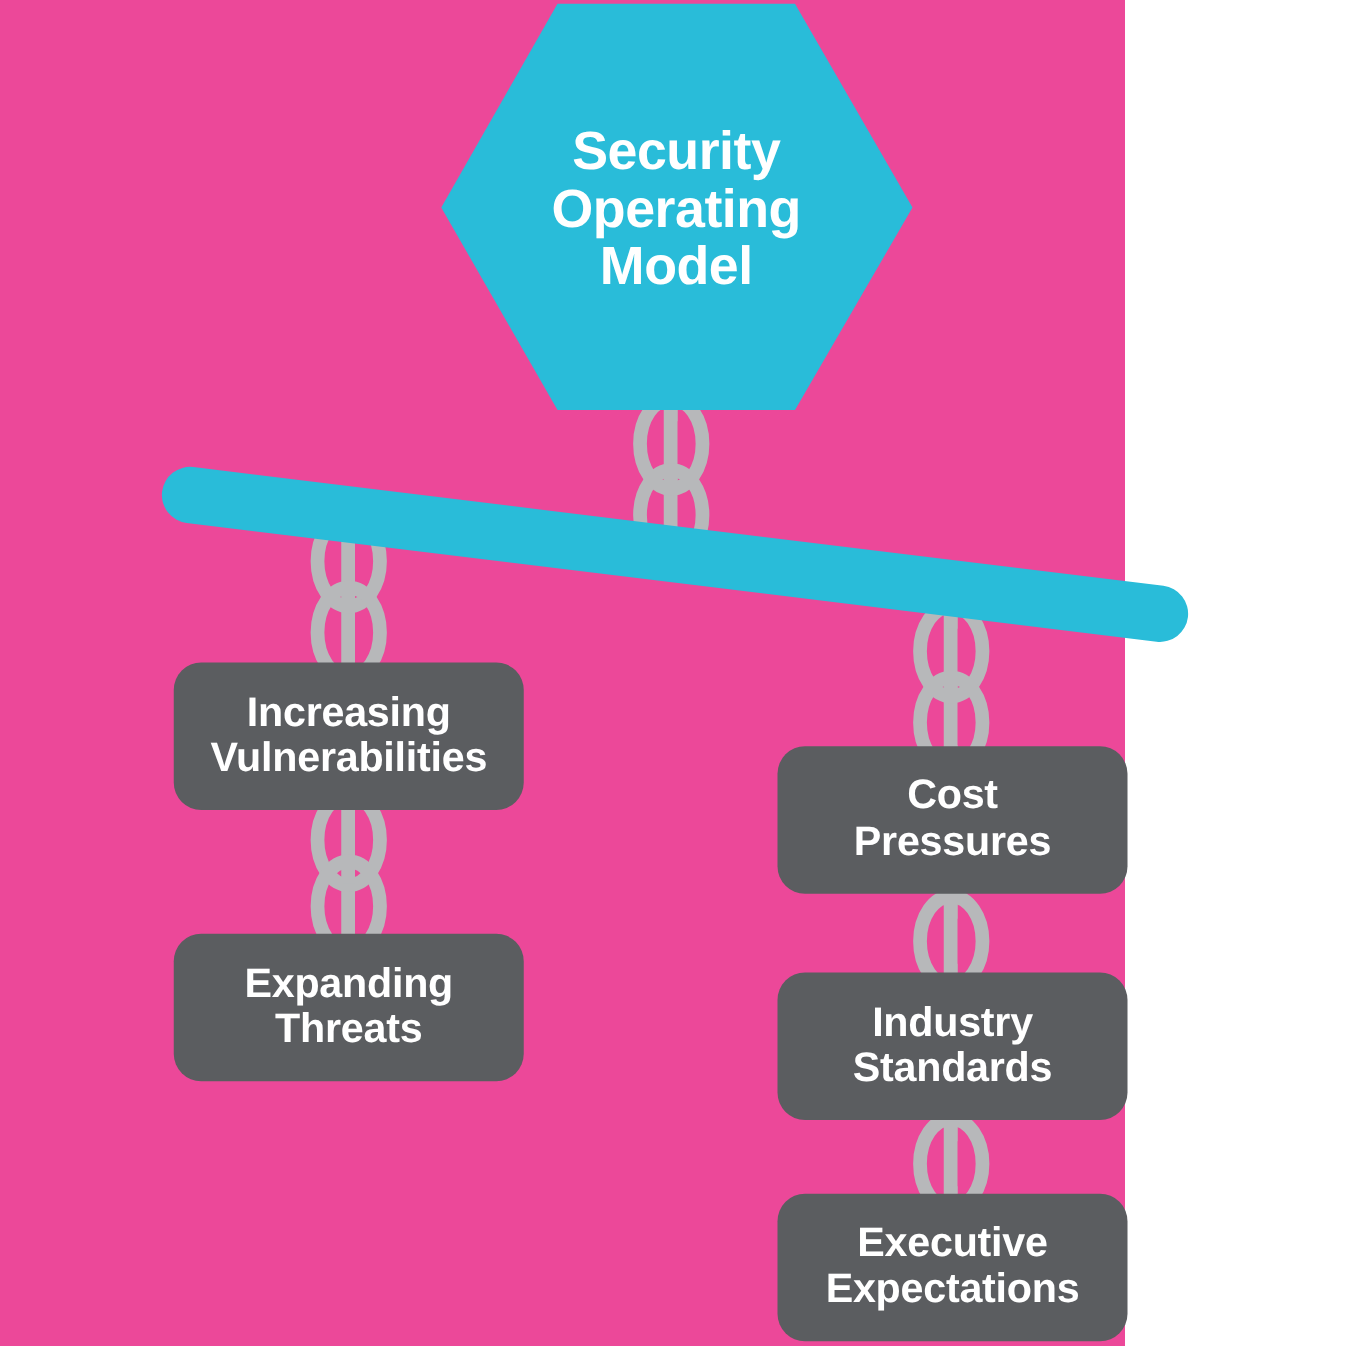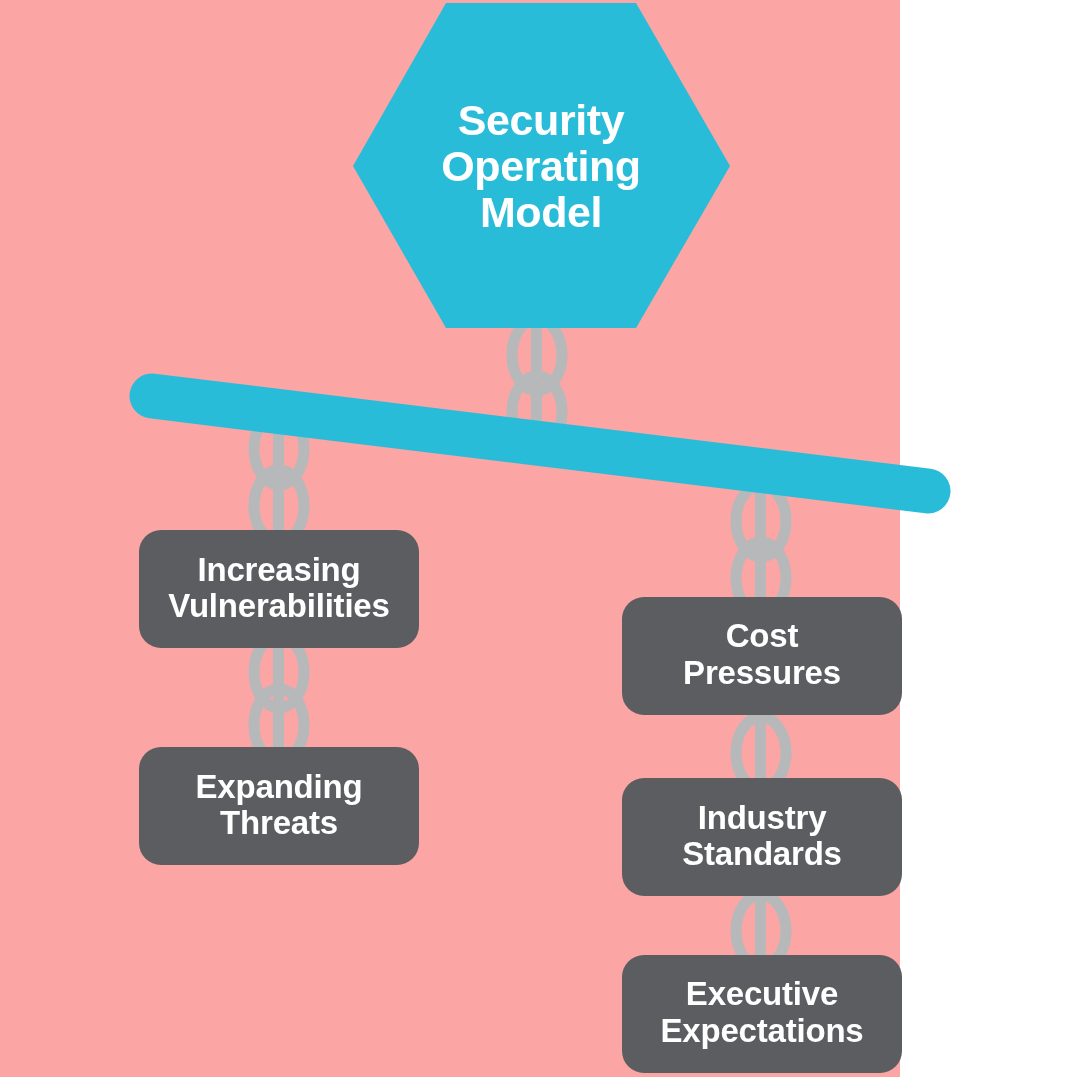--- a/index.html
+++ b/index.html
@@ -11,21 +11,21 @@
   body {
     font-family: "Liberation Sans", sans-serif;
     width: 1080px;
     height: 1077px;
     overflow: hidden;
   }
   #diagram-root {
     position: relative;
     width: 900px;
     height: 1077px;
-    background: #fca5a5;
+    background: #ec4899;
   }
   svg.canvas {
     position: absolute;
     top: 0;
     left: 0;
     width: 1080px;
     height: 1077px;
     display: block;
   }
   .node-label {

